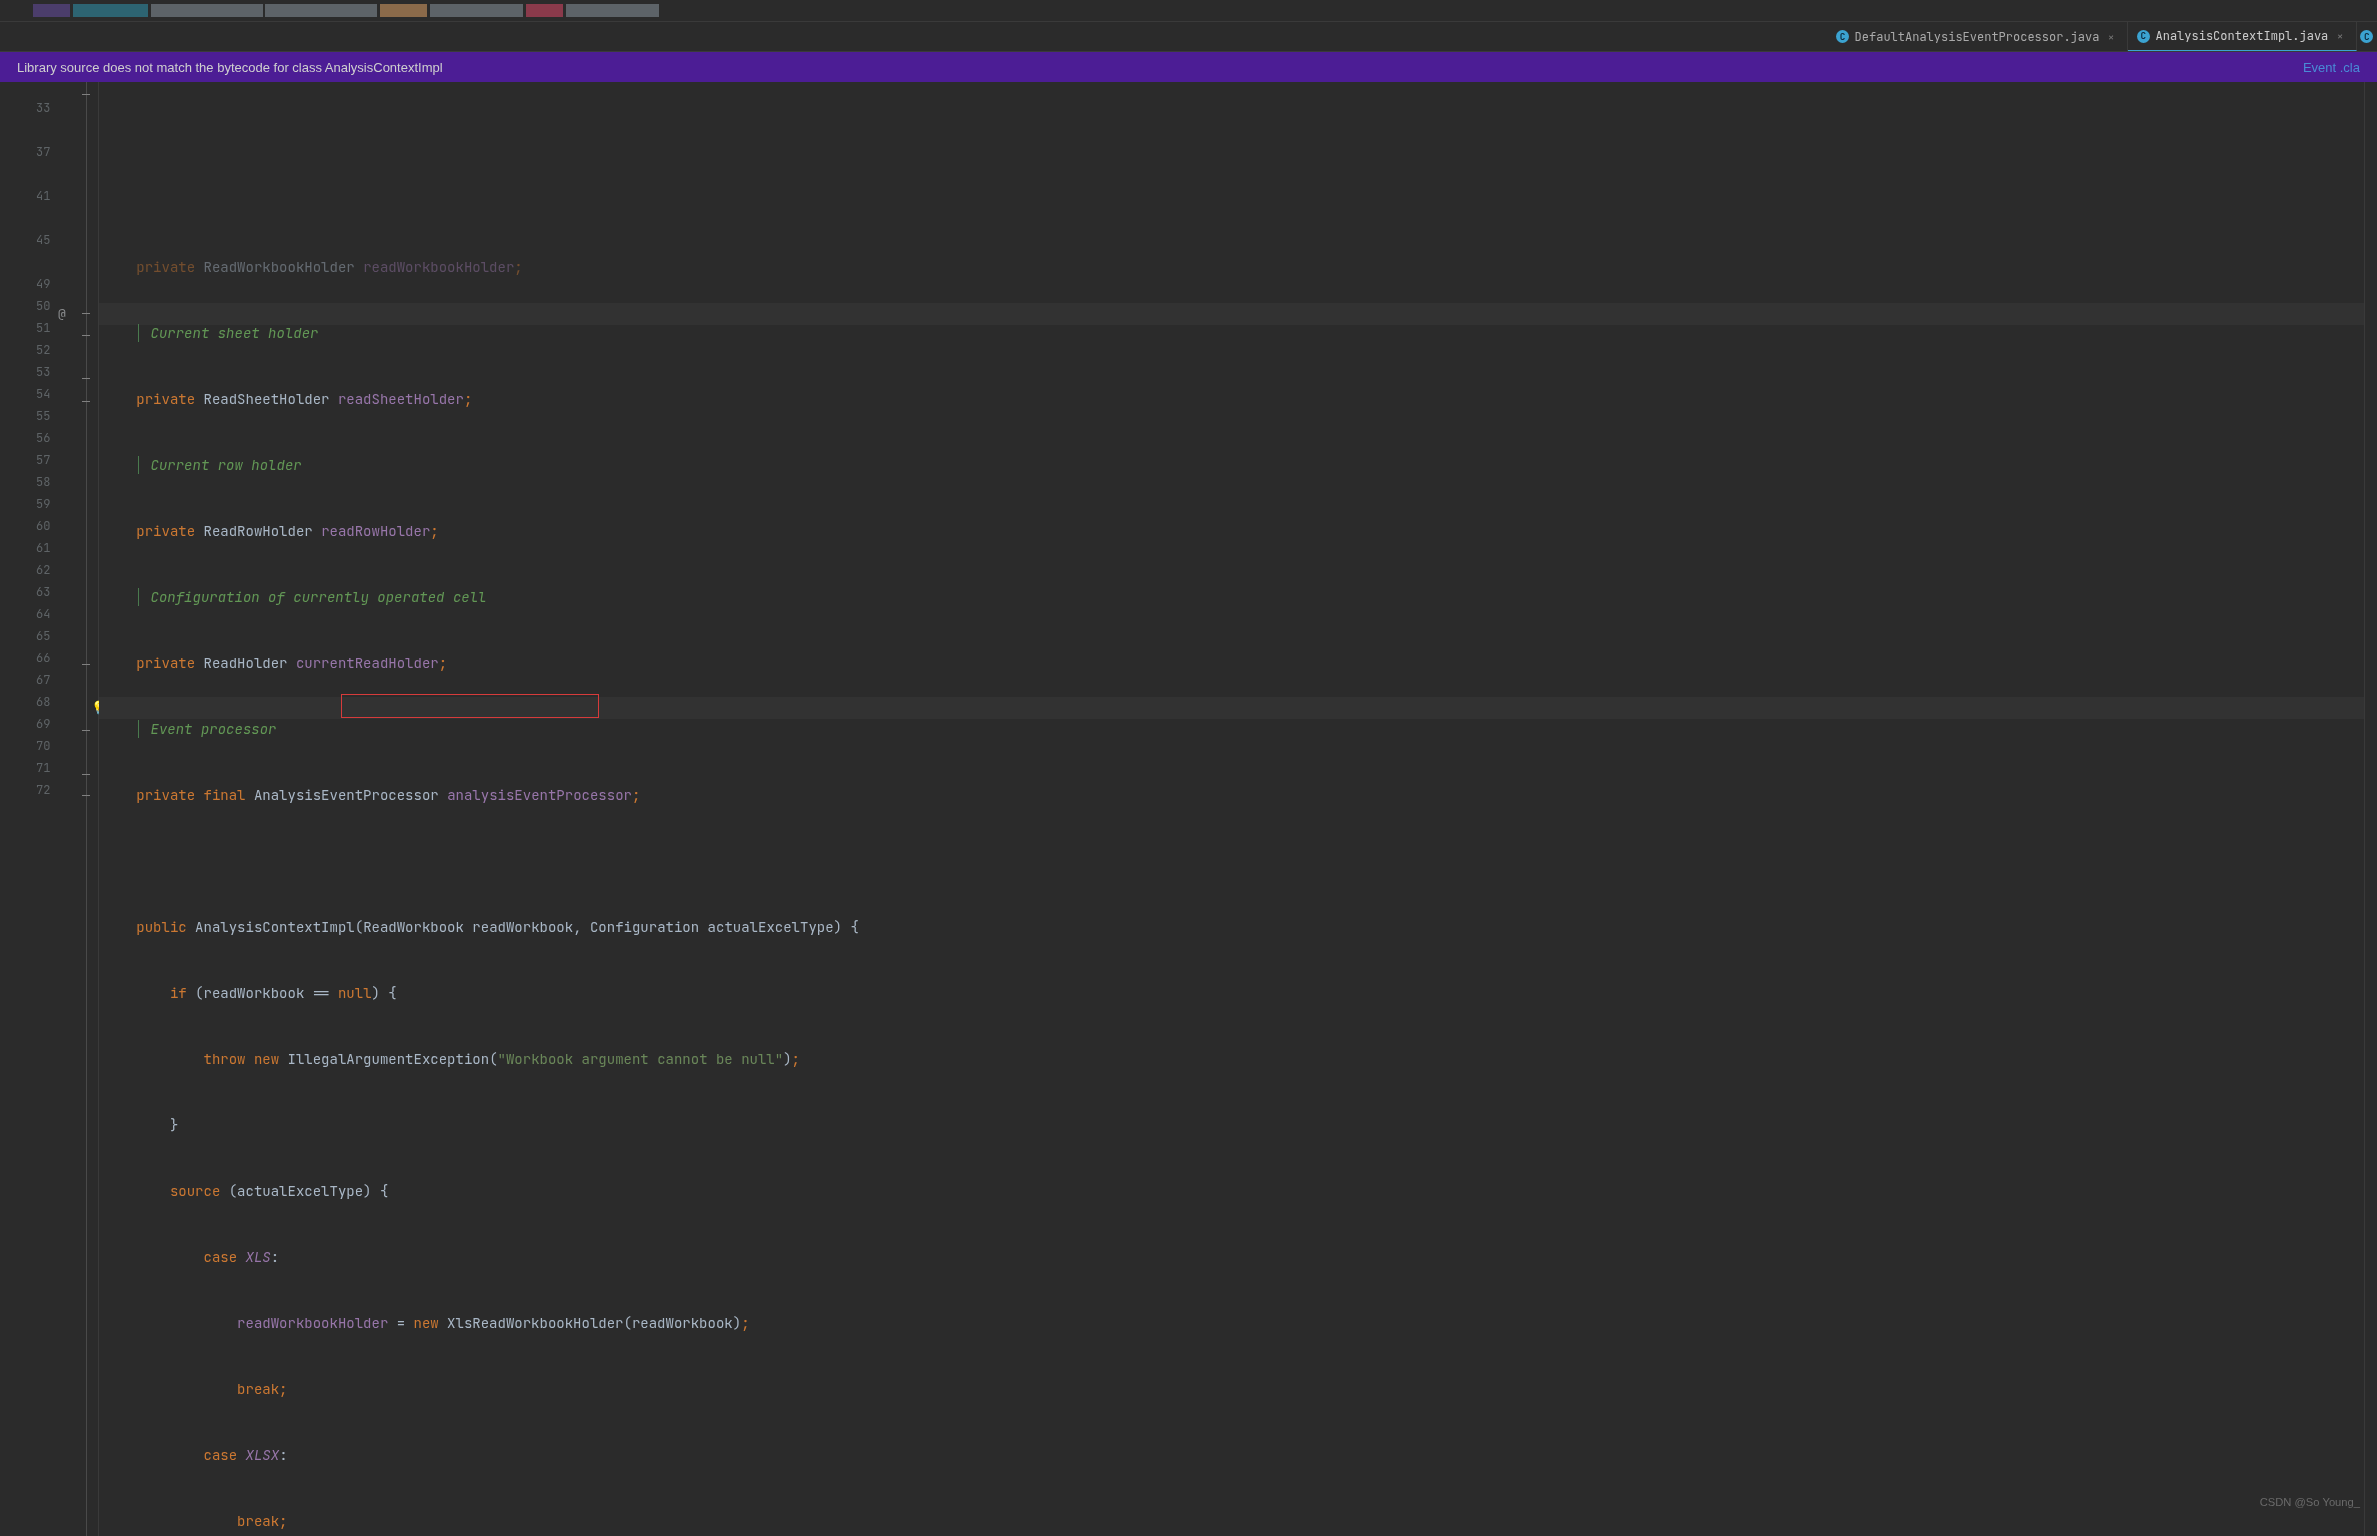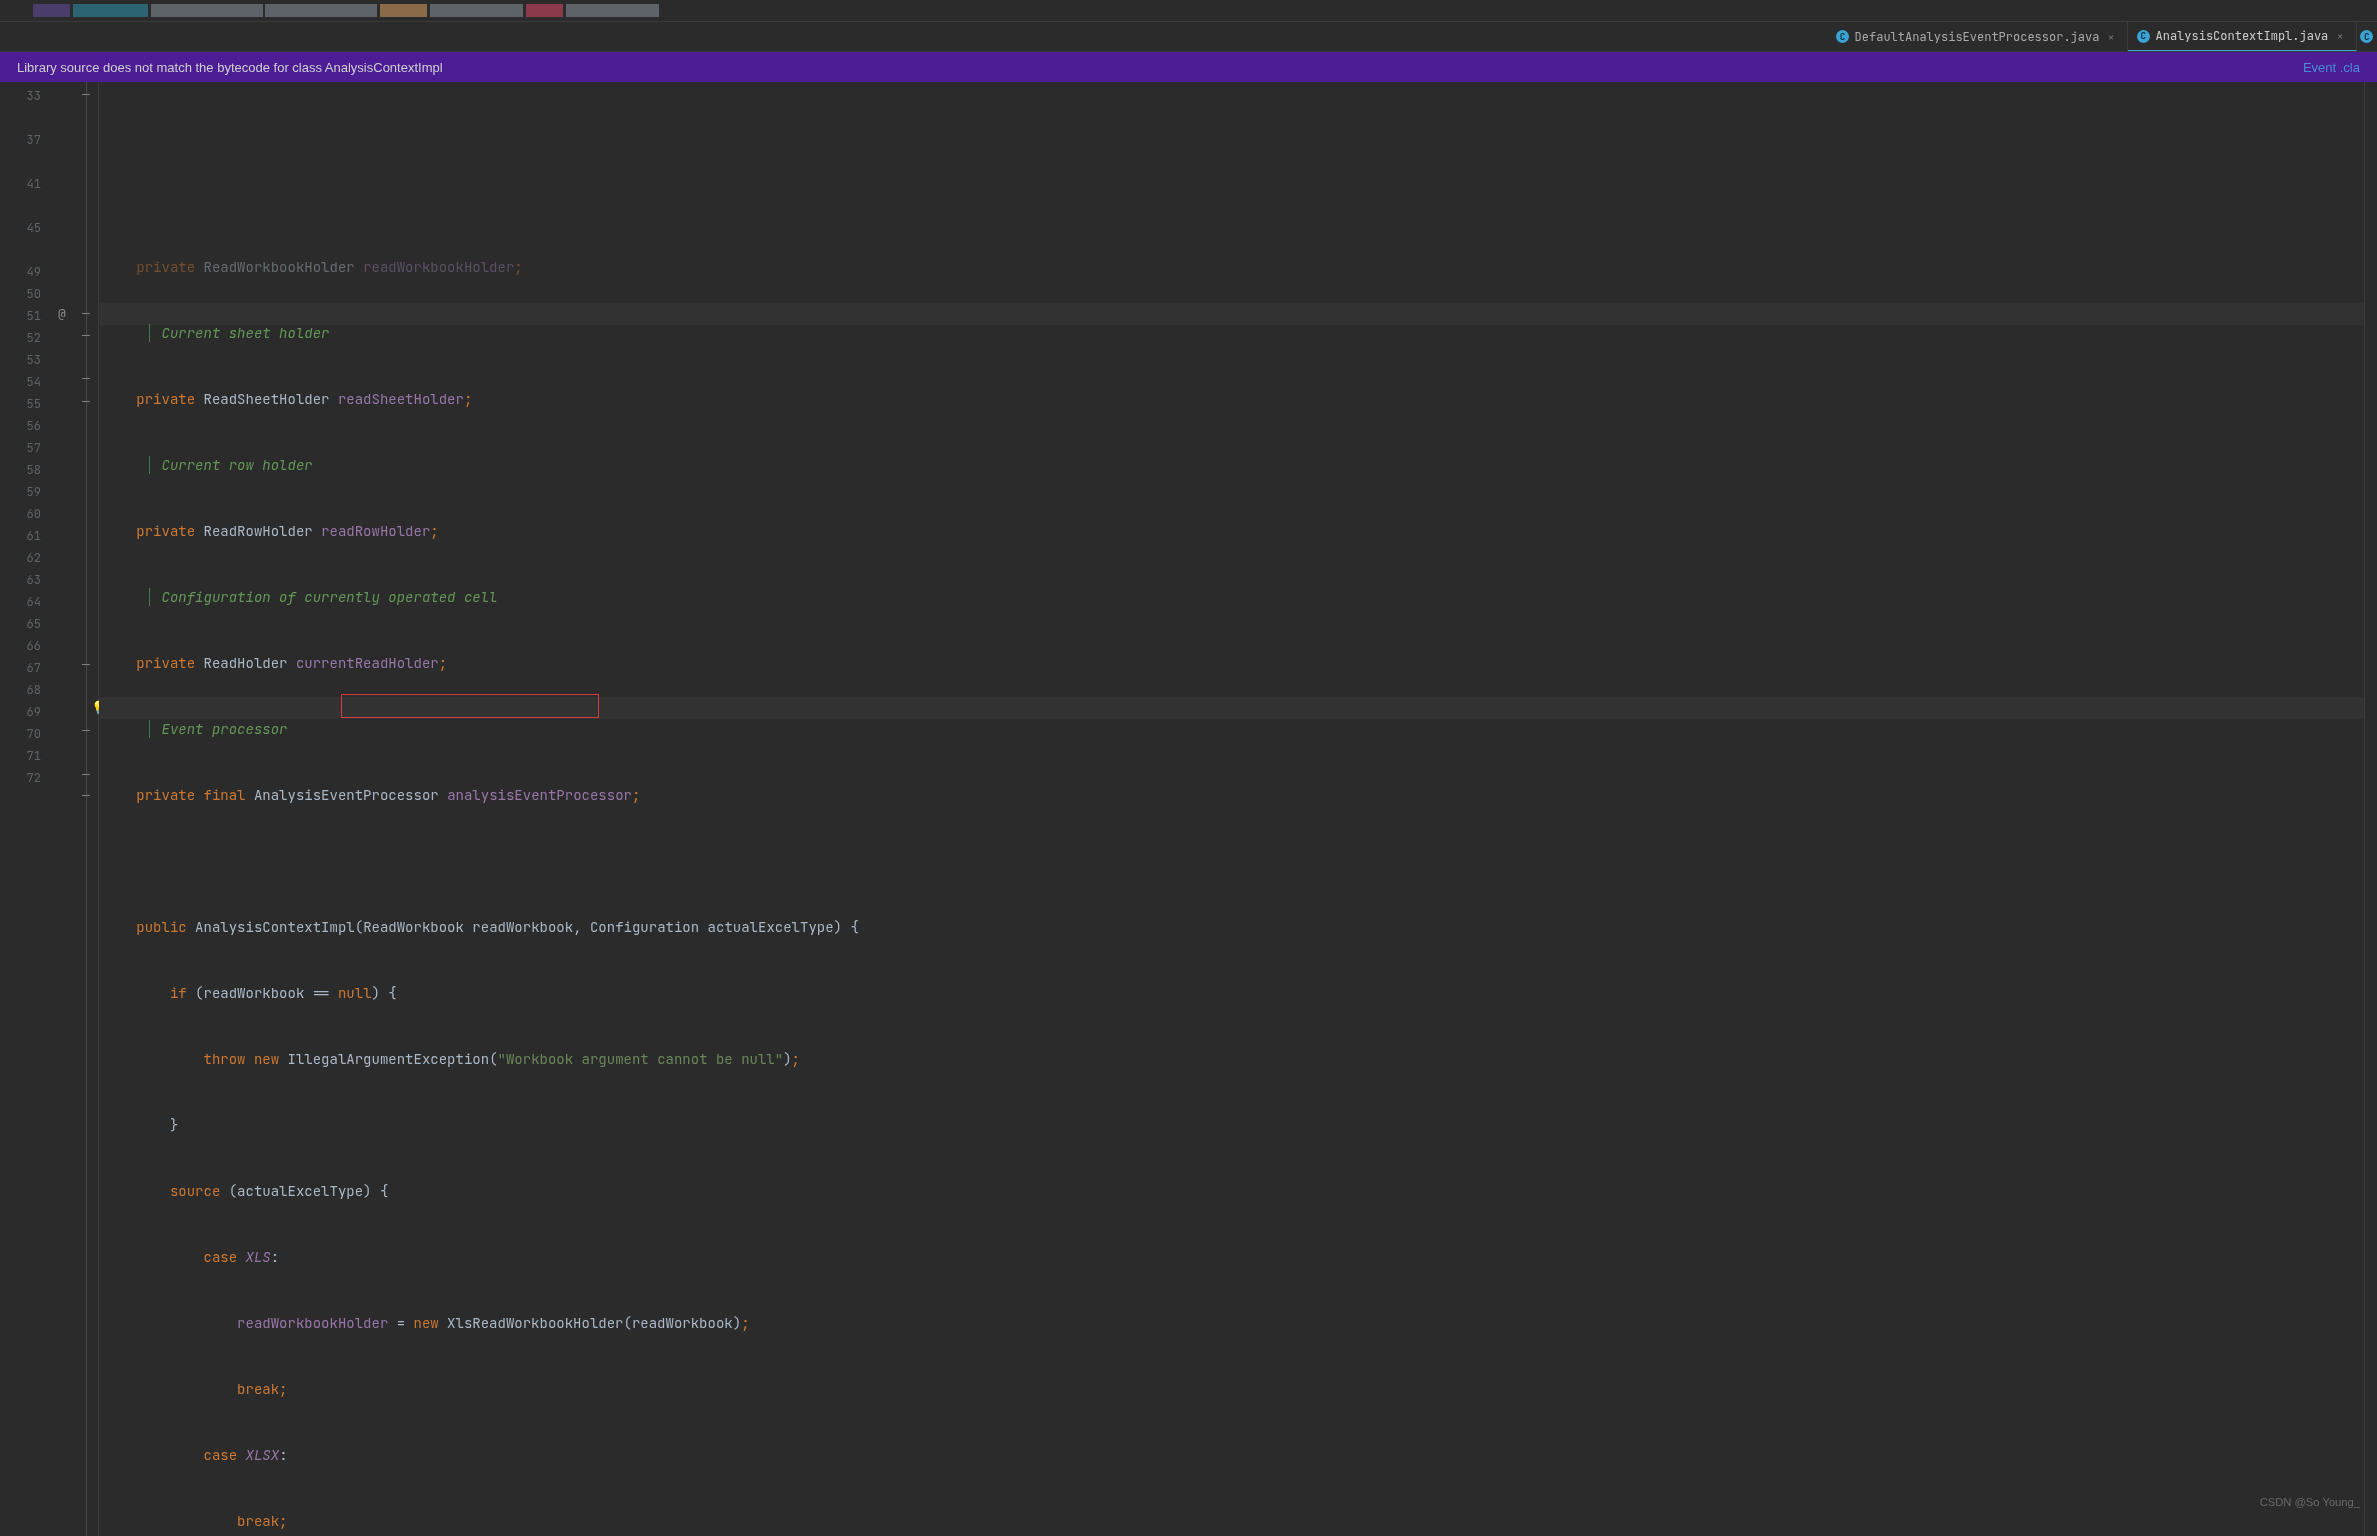--- a/index.html
+++ b/index.html
@@ -91,22 +91,22 @@
     flex: 1;
     overflow: hidden;
     font-size: 14px;
     line-height: 22px;
     position: relative;
   }
   .left-strip { width: 17px; background: #2b2b2b; }
   .gutter {
     width: 39px;
     background: #2b2b2b;
-    padding-top: 3px;
-    text-align: center;
+    padding-top: 15px;
+    text-align: right;
     color: #5e6366;
     font-size: 12px;
     user-select: none;
   }
   .gutter div { padding-right: 5.6px; height: 22px; }
   .gutter-icons {
     width: 43px;
     background: #2b2b2b;
     position: relative;
     border-right: 0.9px solid #3a3a3a;
@@ -143,21 +143,21 @@
     background: #2b2b2b;
     white-space: pre;
     padding-top: 1.9px;
     font-family: 'JetBrains Mono', 'Consolas', 'Monaco', monospace;
     position: relative;
   }
   .line { height: 22px; padding-left: 3.7px; }
   .green-indent {
     border-left: 1.9px solid #4a7a4e;
     padding-left: 11.2px;
-    margin-left: 13px;
+    margin-left: 2px;
   }
   .kw { color: #cc7832; }
   .ident { color: #a9b7c6; }
   .type { color: #a9b7c6; }
   .comment { color: #629755; font-style: italic; }
   .str { color: #6a8759; }
   .caseval { font-style: italic; color: #9876aa; }
   .right-rail {
     width: 13px;
     background: #2b2b2b;

